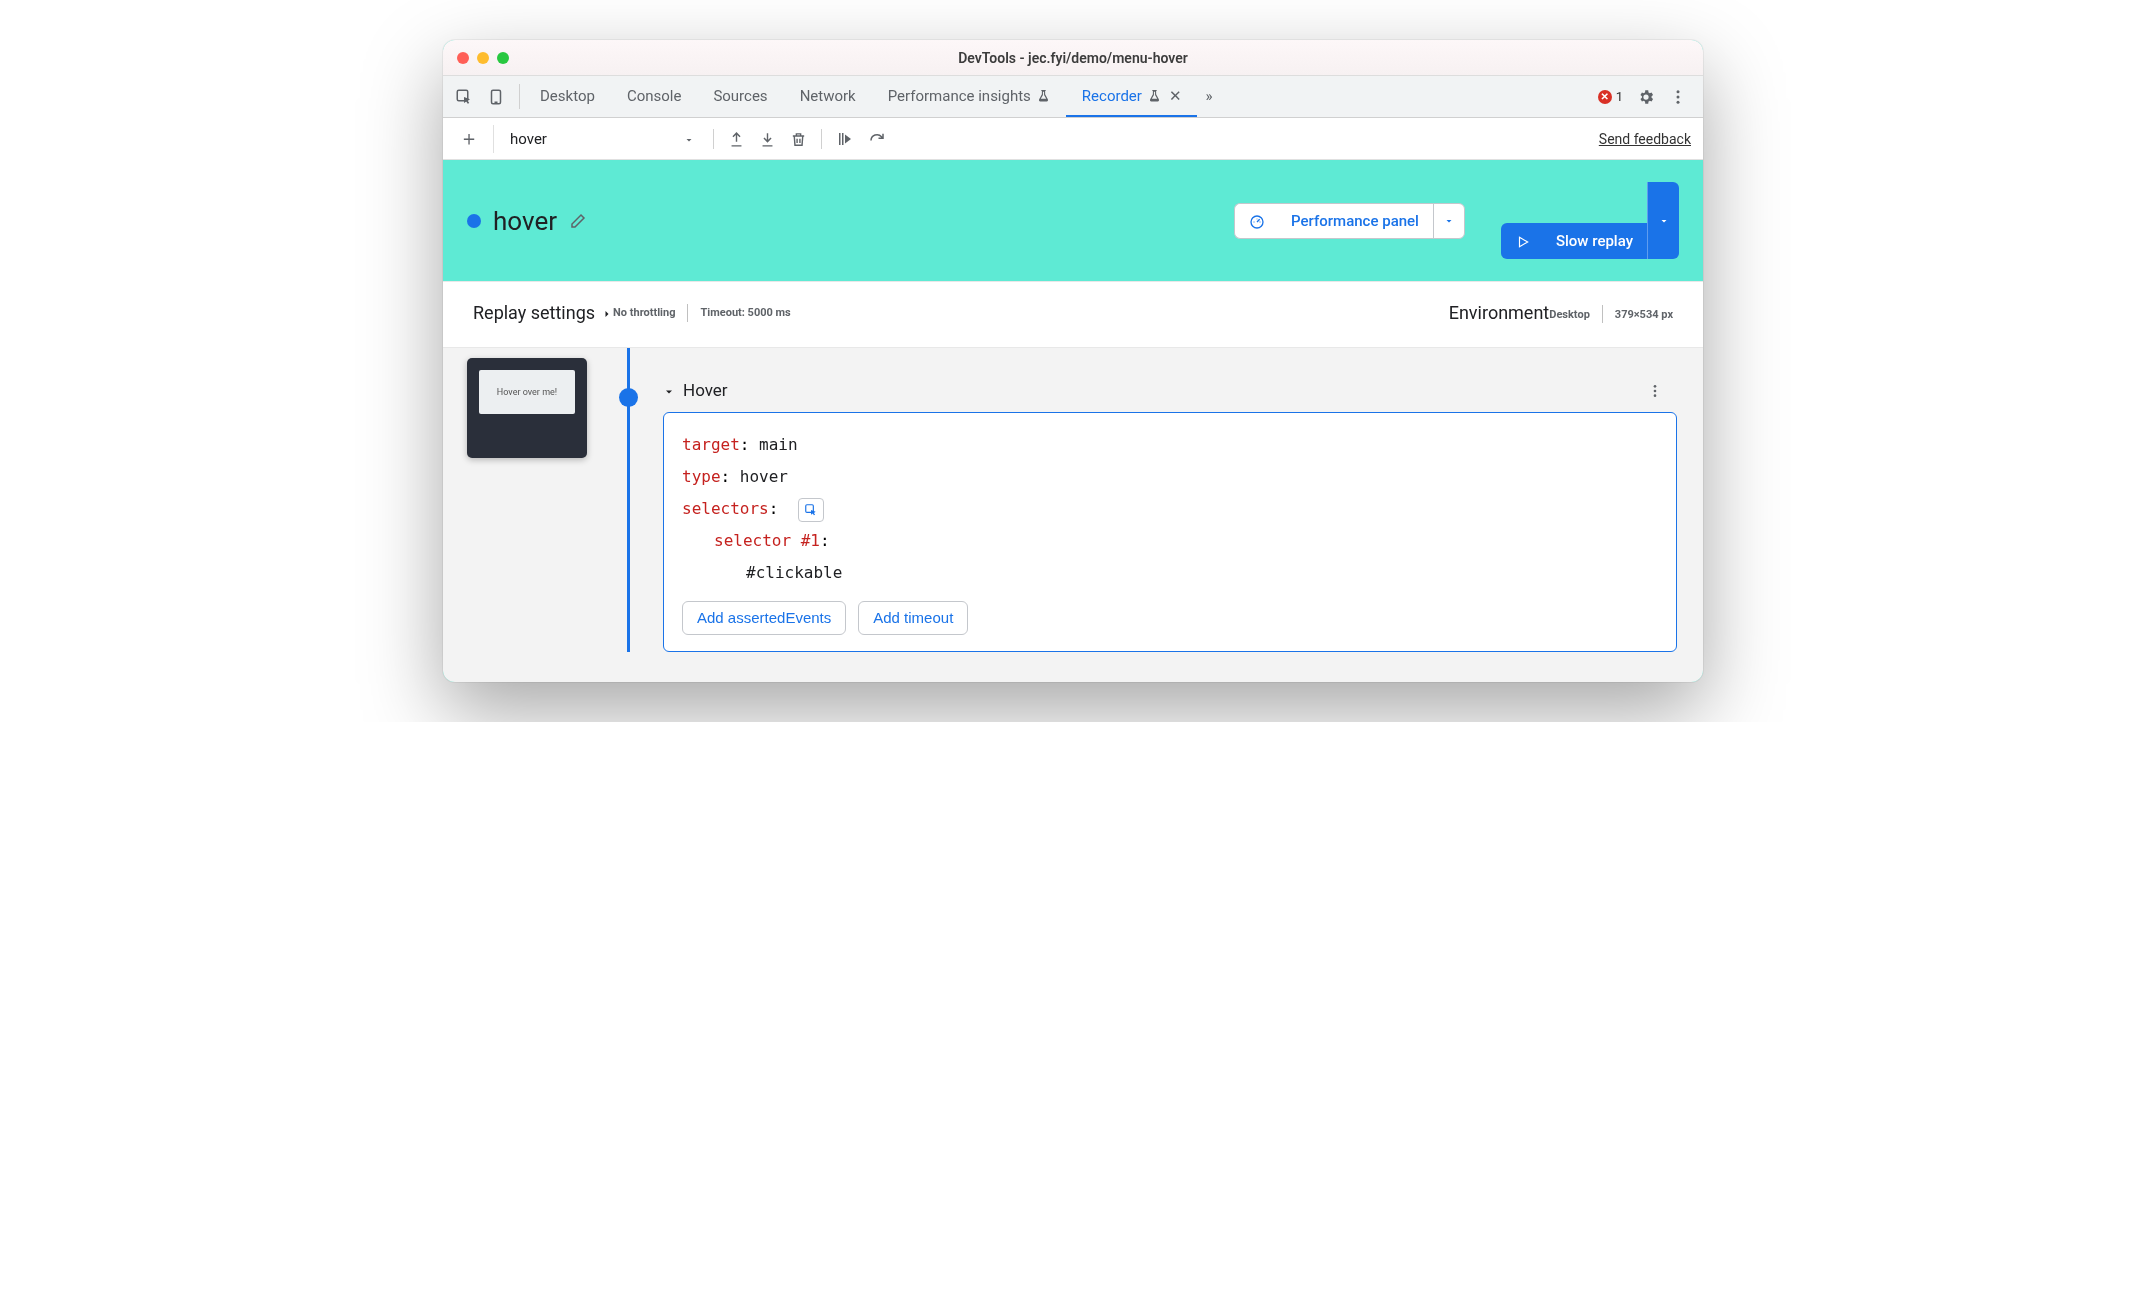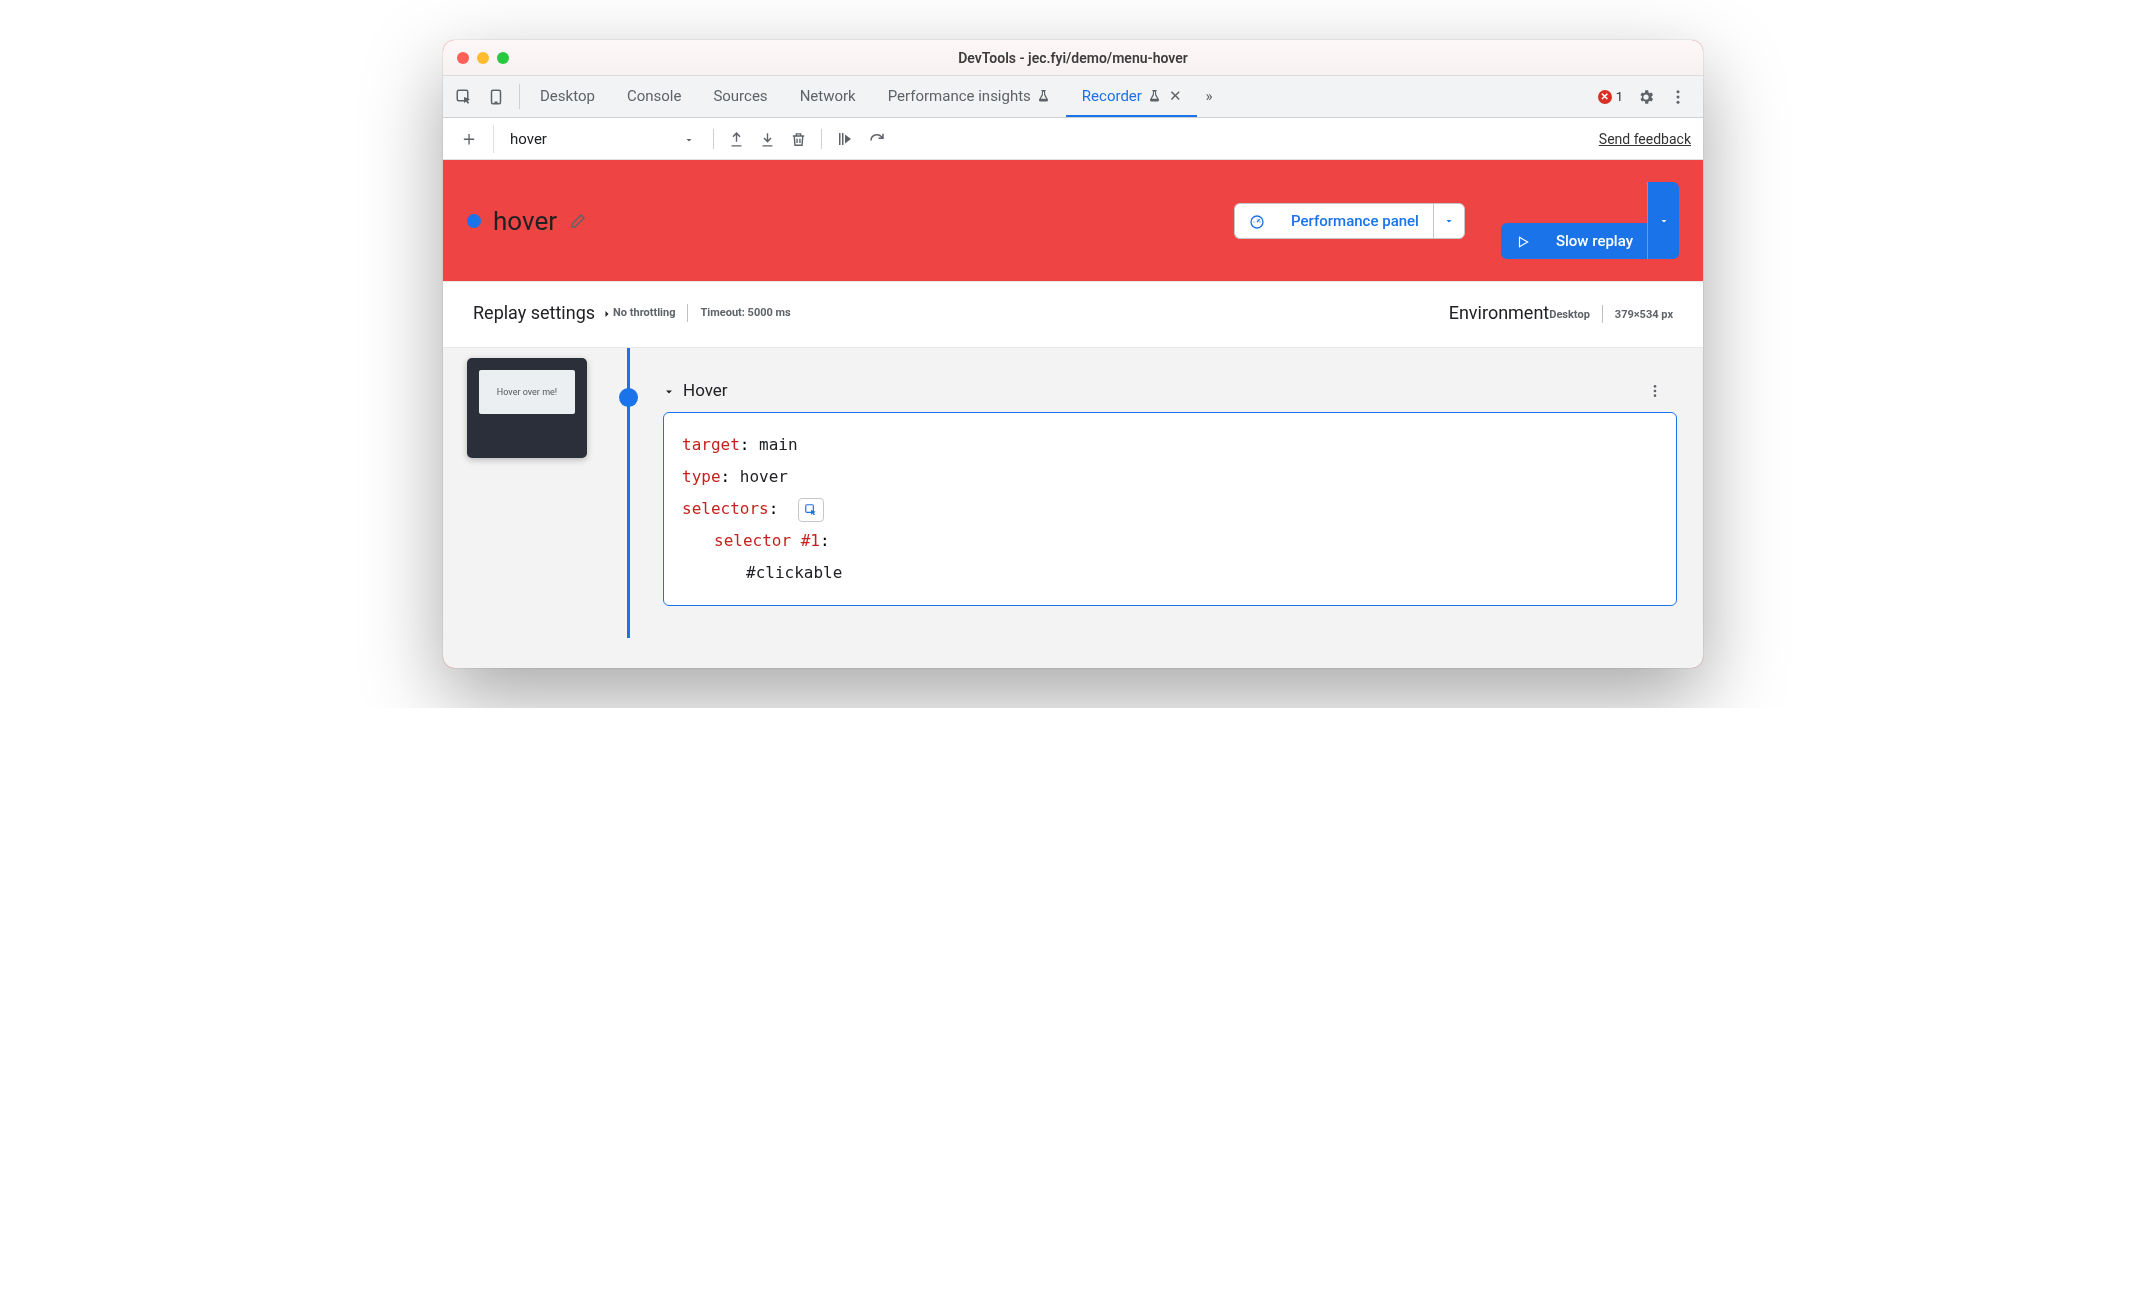--- a/index.html
+++ b/index.html
@@ -9,21 +9,21 @@
     display: flex;
     justify-content: center;
     align-items: flex-start;
     padding: 40px;
   }
   .window {
     width: 1260px;
     border-radius: 12px;
     overflow: hidden;
     box-shadow: 0 30px 80px rgba(0,0,0,0.35), 0 0 0 1px rgba(0,0,0,0.05);
-    background: #ef4444;
+    background: #5eead4;
   }
   
   .titlebar {
     height: 36px;
     background: linear-gradient(#fdf7f8, #f7f1f2);
     display: flex;
     align-items: center;
     position: relative;
     border-bottom: 1px solid #ddd;
   }
@@ -405,17 +405,25 @@
                 <path d="M12 12l8 3-3 2 2 3-2 1-2-3-3 2z" fill="#1a73e8" stroke="none"></path>
               </svg>
           </span>
         </div>
         <div class="kv indent1">
           <span class="key">selector #1</span><span>:</span>
         </div>
         <div class="kv indent2">
           <span class="val">#clickable</span>
         </div>
+        <div class="step-actions">
+          <div class="btn outline">
+              <span>Add assertedEvents</span>
+            </div>
+          <div class="btn outline">
+              <span>Add timeout</span>
+            </div>
+        </div>
       </div>
     </div>
   </div>
 
 </div>
 
 </body></html>

